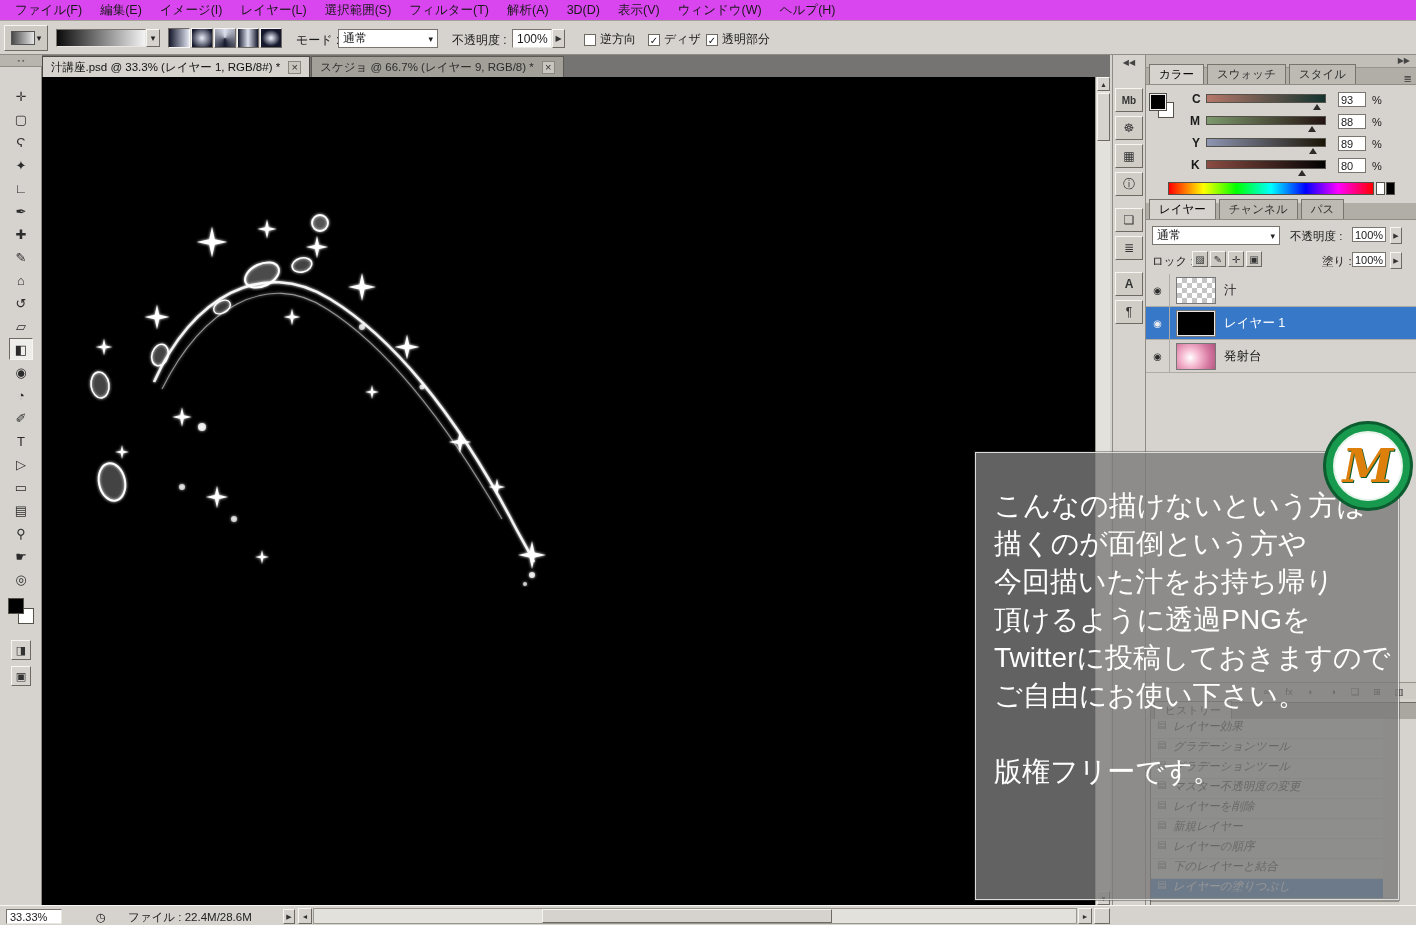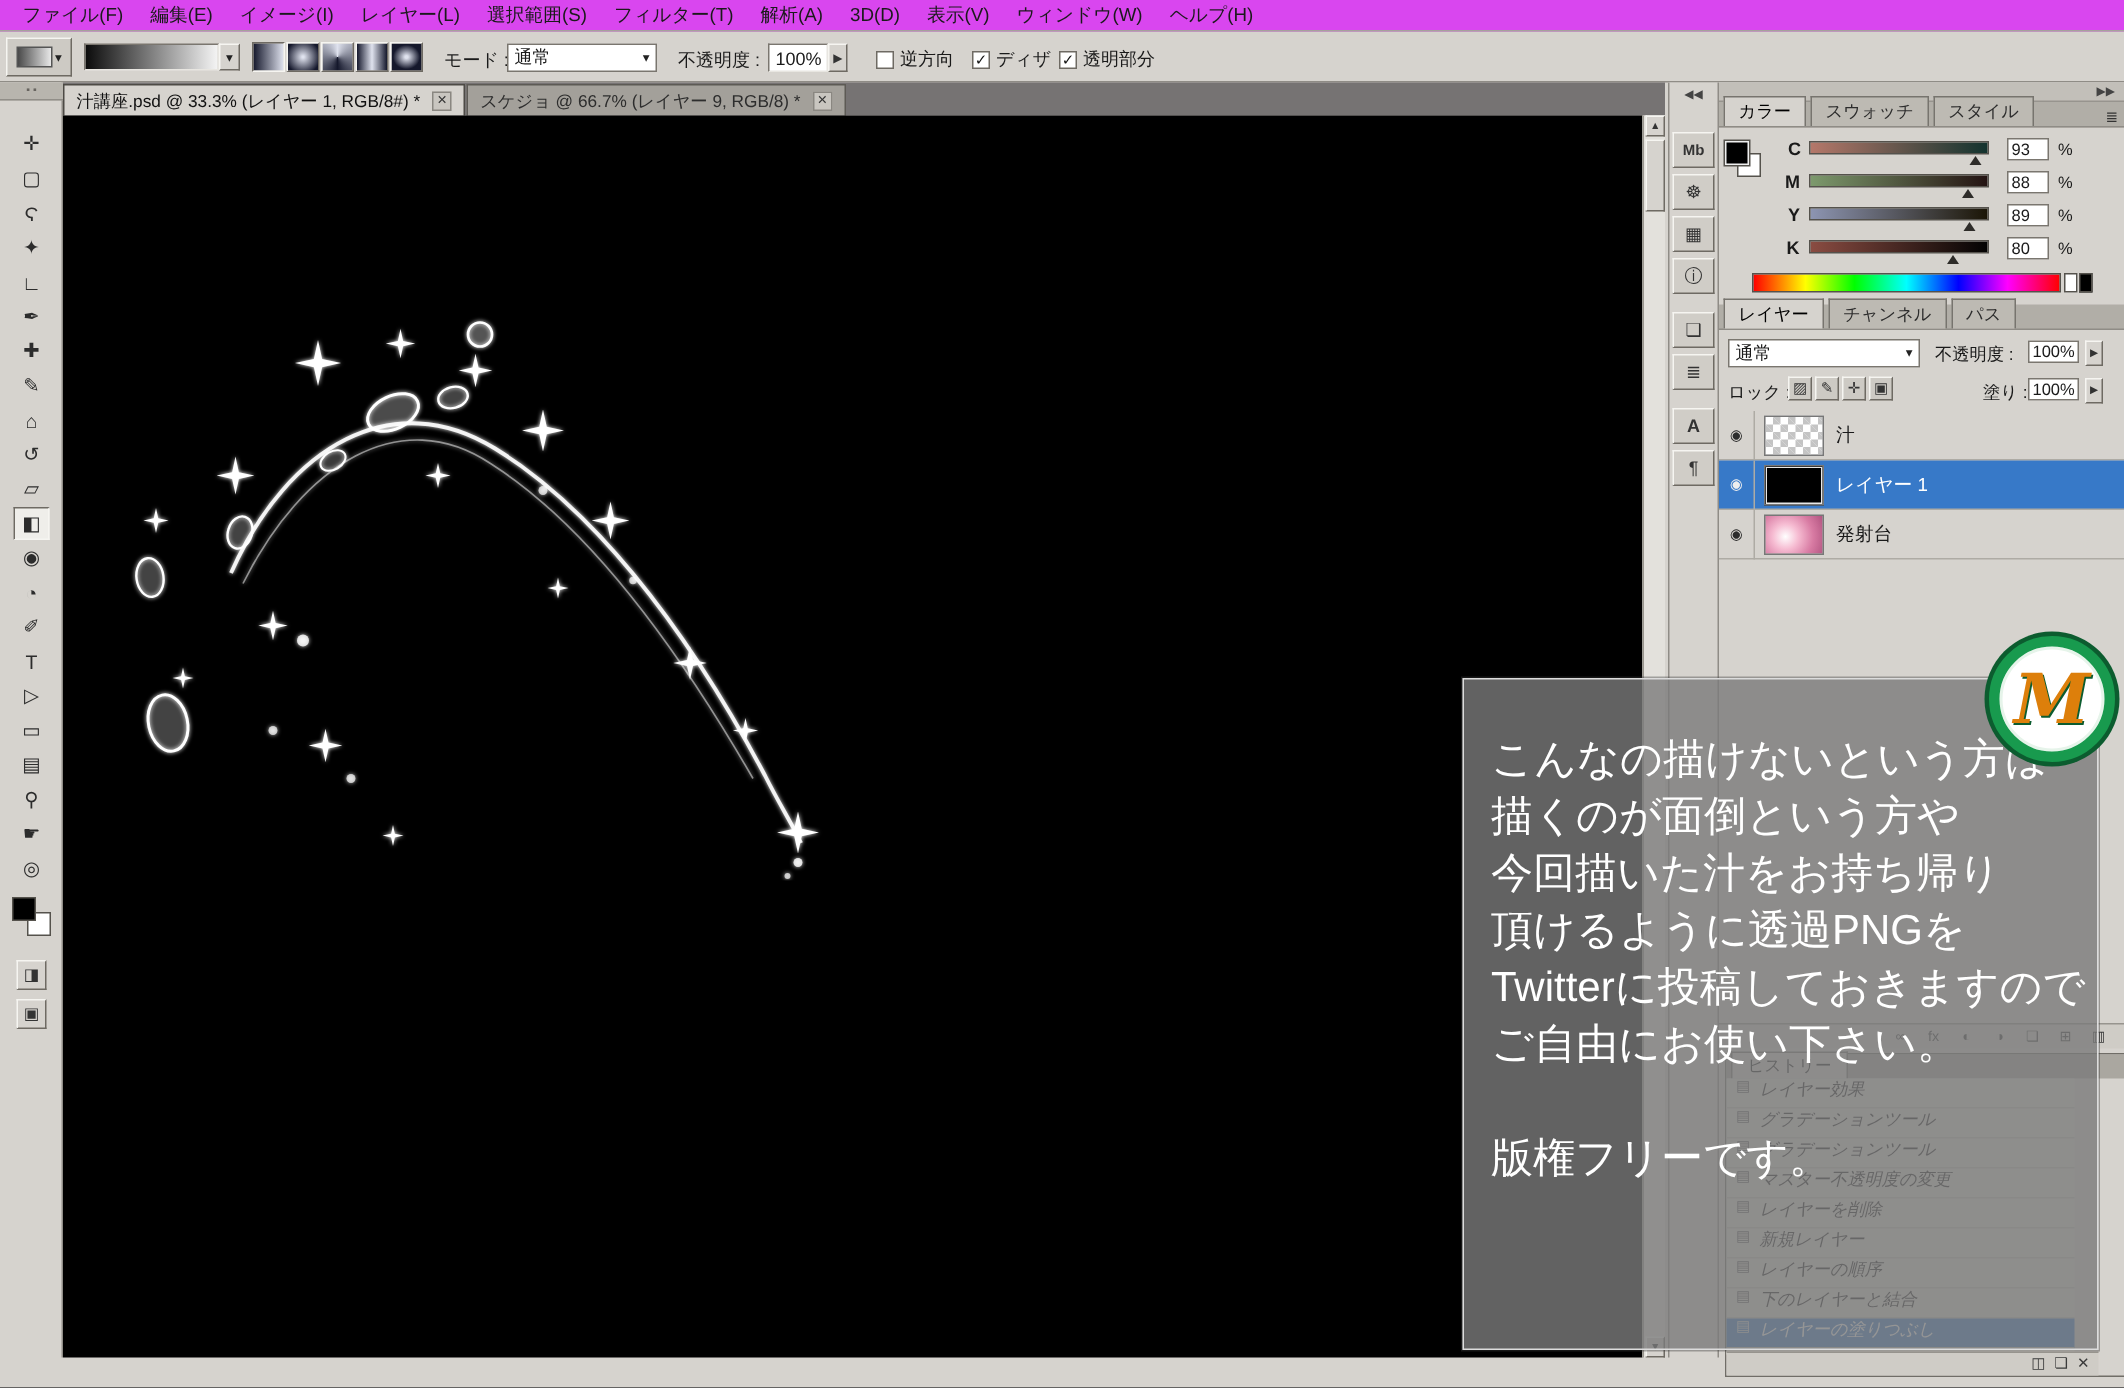--- a/index.html
+++ b/index.html
@@ -497,20 +497,32 @@
       <div class="sthumb" style="position:absolute;left:0;top:14px;width:13px;height:40px;"></div>
       <div class="sbtn" style="position:absolute;left:0;bottom:0;width:13px;height:13px;line-height:12px;">▼</div>
     </div>
     <div class="hist-bottom">
       <span class="hb-icon">◫</span>
       <span class="hb-icon">❏</span>
       <span class="hb-icon">✕</span>
     </div>
   </div>
 
+  <div class="abs statusbar">
+    <div class="abs field" style="left:6px;top:3px;width:56px;height:15px;font-size:11px;padding:1px 3px;">33.33%</div>
+    <span class="abs status-text" style="left:96px;top:4px;">◷</span>
+    <span class="abs status-text" style="left:128px;top:4px;">ファイル : 22.4M/28.6M</span>
+    <div class="abs sbtn" style="left:283px;top:3px;width:12px;height:15px;line-height:13px;font-size:7px;">▶</div>
+    <div class="abs sbtn" style="left:298px;top:2px;width:14px;height:16px;line-height:15px;">◄</div>
+    <div class="abs" style="left:313px;top:2px;width:764px;height:16px;background:#e3e1dc;border:1px solid #9a978f;">
+      <div class="sthumb" style="position:absolute;left:228px;top:0;width:290px;height:14px;"></div>
+    </div>
+    <div class="abs sbtn" style="left:1078px;top:2px;width:14px;height:16px;line-height:15px;">►</div>
+    <div class="abs sbtn" style="left:1094px;top:2px;width:16px;height:16px;"></div>
+  </div>
 
   <div class="abs overlay">
     <div class="overlay-text">
       <div class="overlay-line">こんなの描けないという方は</div>
       <div class="overlay-line">描くのが面倒という方や</div>
       <div class="overlay-line">今回描いた汁をお持ち帰り</div>
       <div class="overlay-line">頂けるように透過PNGを</div>
       <div class="overlay-line">Twitterに投稿しておきますので</div>
       <div class="overlay-line">ご自由にお使い下さい。</div>
       <div class="overlay-line"></div>

